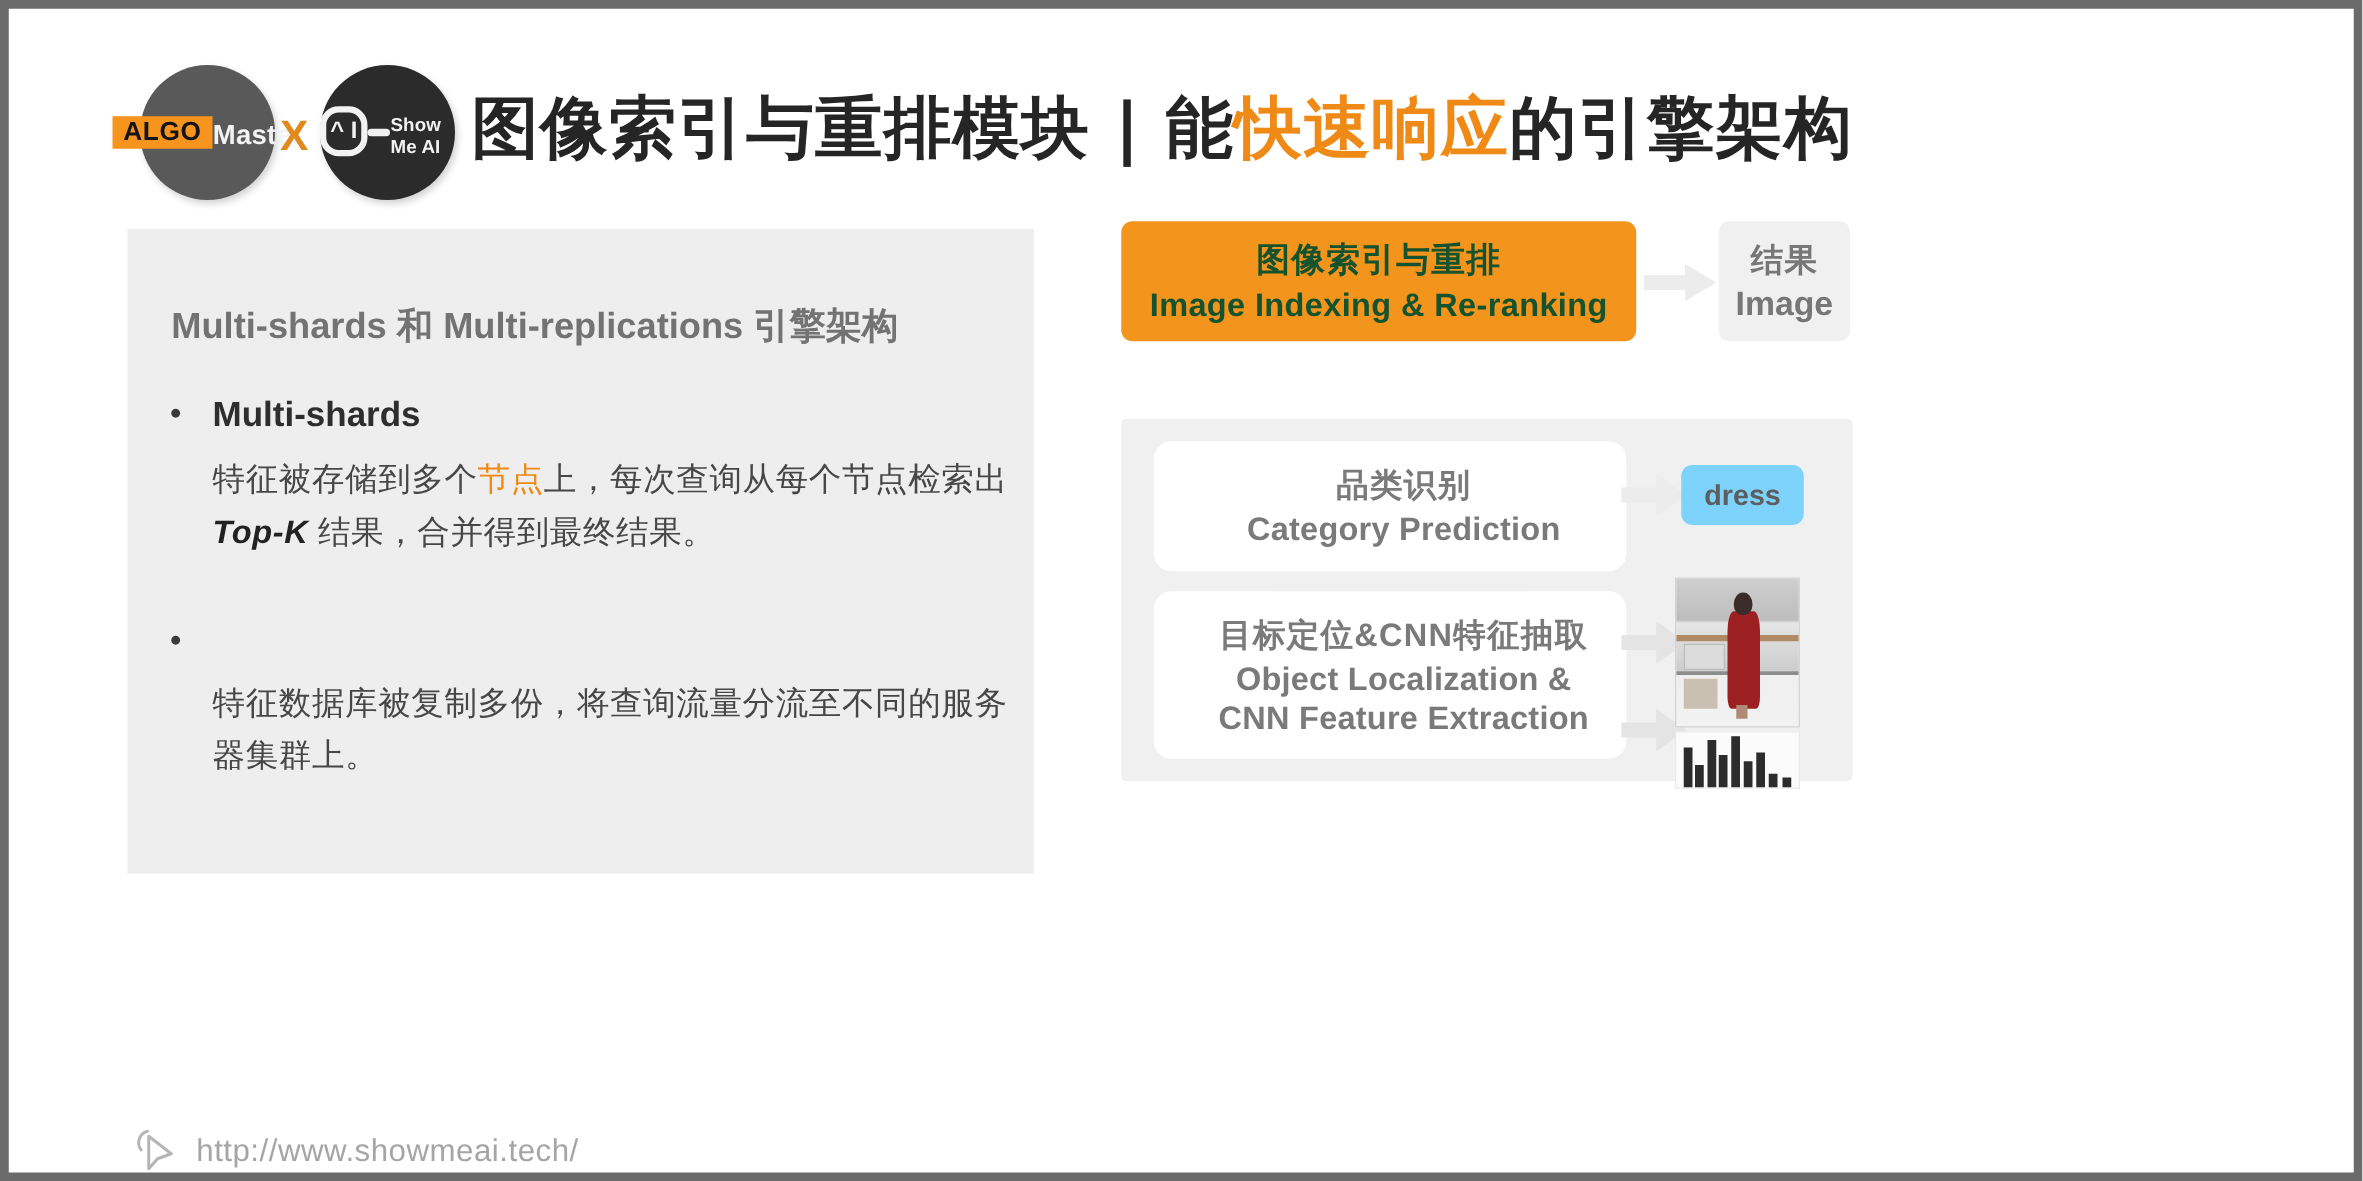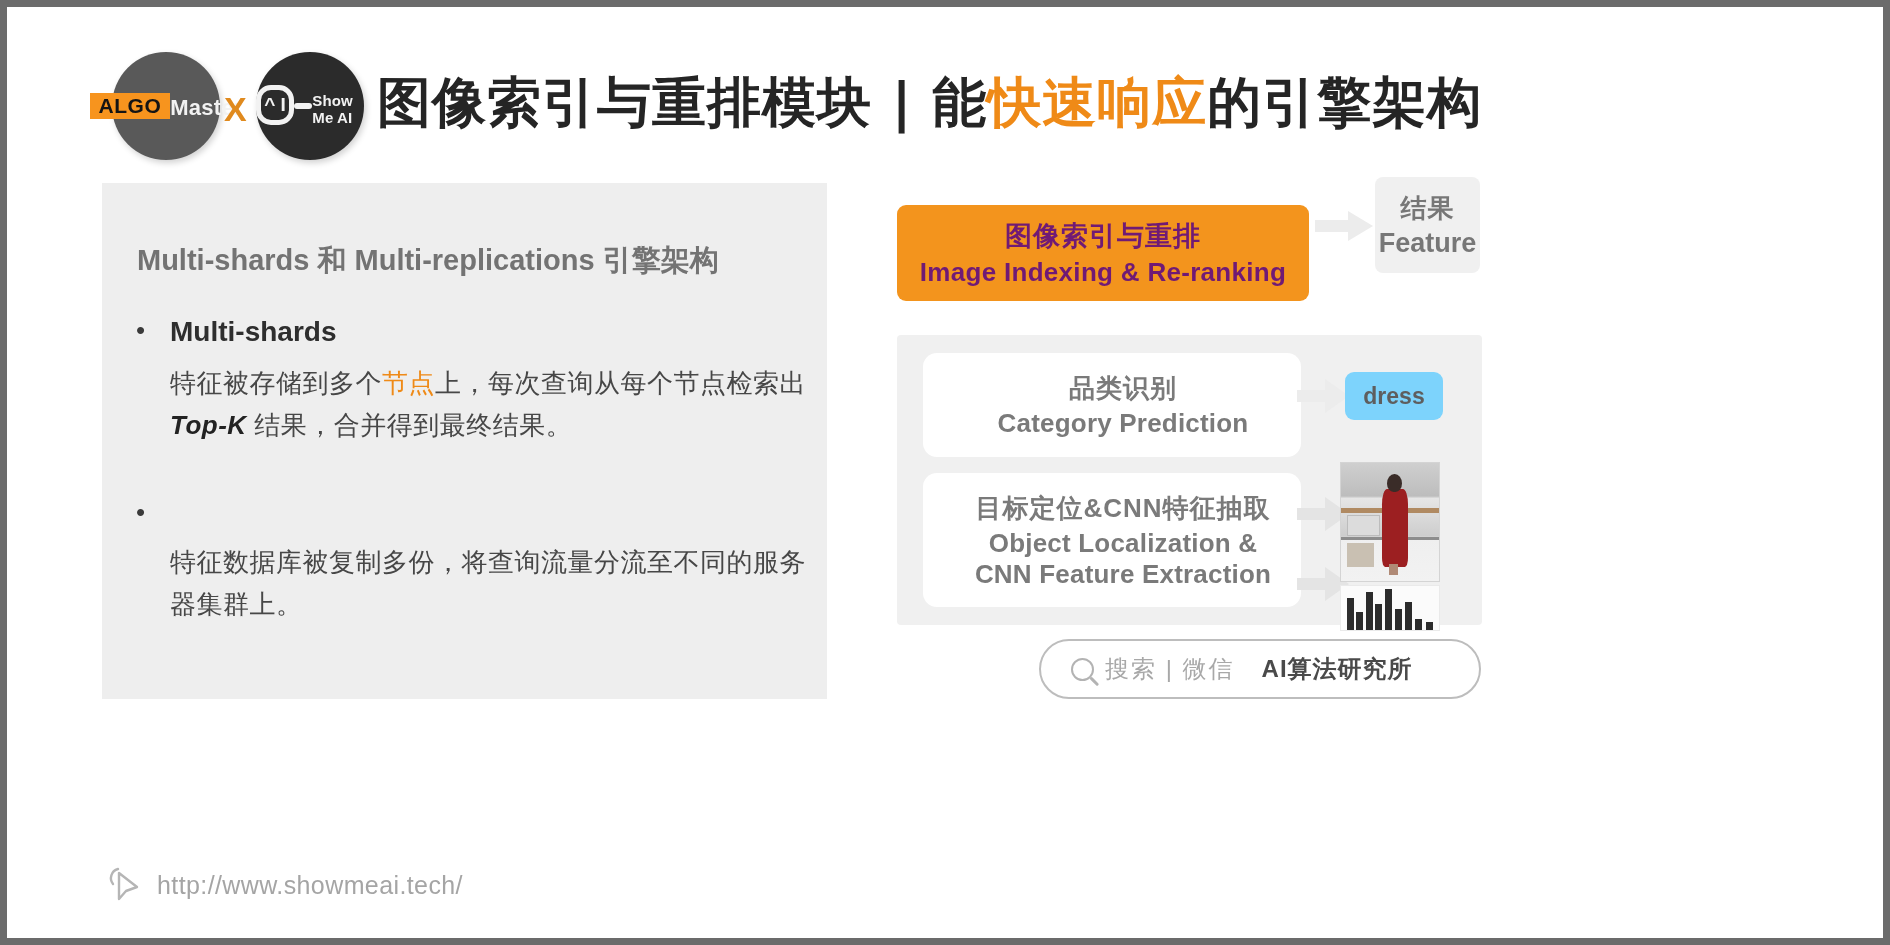--- a/index.html
+++ b/index.html
@@ -89,22 +89,21 @@
   
   #right-panel { position: absolute; left: 890px; top: 170px; width: 905px; }
 
   .row-top { position: relative; height: 100px; }
   .orange-box {
     position: absolute; left: 0; top: 0;
     width: 412px; height: 96px;
     background: #f3941d; border-radius: 9px;
     display: flex; flex-direction: column;
     align-items: center; justify-content: center;
-    color: #701a75;
-    margin-top: 28px;
+    color: #14532d;
   }
   .ob-cn { font-size: 27px; font-weight: 600; letter-spacing: 1px; }
   .ob-en { font-size: 26px; font-weight: 700; margin-top: 3px; letter-spacing: .3px; }
 
   .arrow-1 { position: absolute; left: 418px; top: 34px; }
   .result-box {
     position: absolute; left: 478px; top: 0;
     width: 105px; height: 96px;
     background: #f0f0f0; border-radius: 8px;
     display: flex; flex-direction: column;
@@ -197,21 +196,21 @@
     content: ""; position: absolute;
     right: -8px; bottom: -4px;
     width: 11px; height: 2.5px; background: #b3b3b3;
     transform: rotate(45deg); border-radius: 2px;
   }
   .sb-hint { font-size: 24px; color: #a8a8a8; letter-spacing: 2px; }
   .sb-brand { font-size: 24px; font-weight: 700; color: #4a4a4a; margin-left: 16px; letter-spacing: 1px; }
 
   
   #footer {
-    position: absolute; left: 100px; top: 858px;
+    position: absolute; left: 100px; top: 894px;
     display: flex; align-items: center; gap: 14px;
   }
   .cursor-ico { width: 36px; height: 40px; }
   #footer-url { font-size: 25px; color: #a5a5a5; letter-spacing: .4px; }
 </style>
 </head>
 <body>
 
 <div id="slide">
 
@@ -266,21 +265,21 @@
         <div class="ob-cn">图像索引与重排</div>
         <div class="ob-en">Image Indexing &amp; Re-ranking</div>
       </div>
 
       <svg class="arrow-1" width="58" height="30" viewBox="0 0 58 30">
         <polygon points="0,9 33,9 33,0 58,15 33,30 33,21 0,21" fill="#ececec"></polygon>
       </svg>
 
       <div class="result-box">
         <div class="rb-cn">结果</div>
-        <div class="rb-en">Feature</div>
+        <div class="rb-en">Image</div>
       </div>
     </div>
   </div>
 
   <div id="grey-card">
 
     <div class="white-card" id="card-cat">
       <div class="wc-cn">品类识别</div>
       <div class="wc-en">Category Prediction</div>
     </div>
@@ -319,25 +318,20 @@
     <i style="left:15px; height:40%"></i>
     <i style="left:25px; height:86%"></i>
     <i style="left:34px; height:58%"></i>
     <i style="left:44px; height:94%"></i>
     <i style="left:54px; height:48%"></i>
     <i style="left:64px; height:64%"></i>
     <i style="left:74px; height:26%"></i>
     <i style="left:85px; height:18%"></i>
   </div>
 
-  <div id="search-bar">
-    <span class="mag"></span>
-    <span class="sb-hint">搜索 | 微信</span>
-    <span class="sb-brand">AI算法研究所</span>
-  </div>
 
   <div id="footer">
     <svg class="cursor-ico" viewBox="0 0 36 40">
       <path d="M11 4 C4 6 2 14 6 19" stroke="#b5b5b5" stroke-width="2.4" fill="none" stroke-linecap="round"></path>
       <path d="M12 8 L12 34 L19 26 L30 22 Z" stroke="#b5b5b5" stroke-width="2.4" fill="none" stroke-linejoin="round"></path>
     </svg>
     <span id="footer-url">http://www.showmeai.tech/</span>
   </div>
 
 </div>

